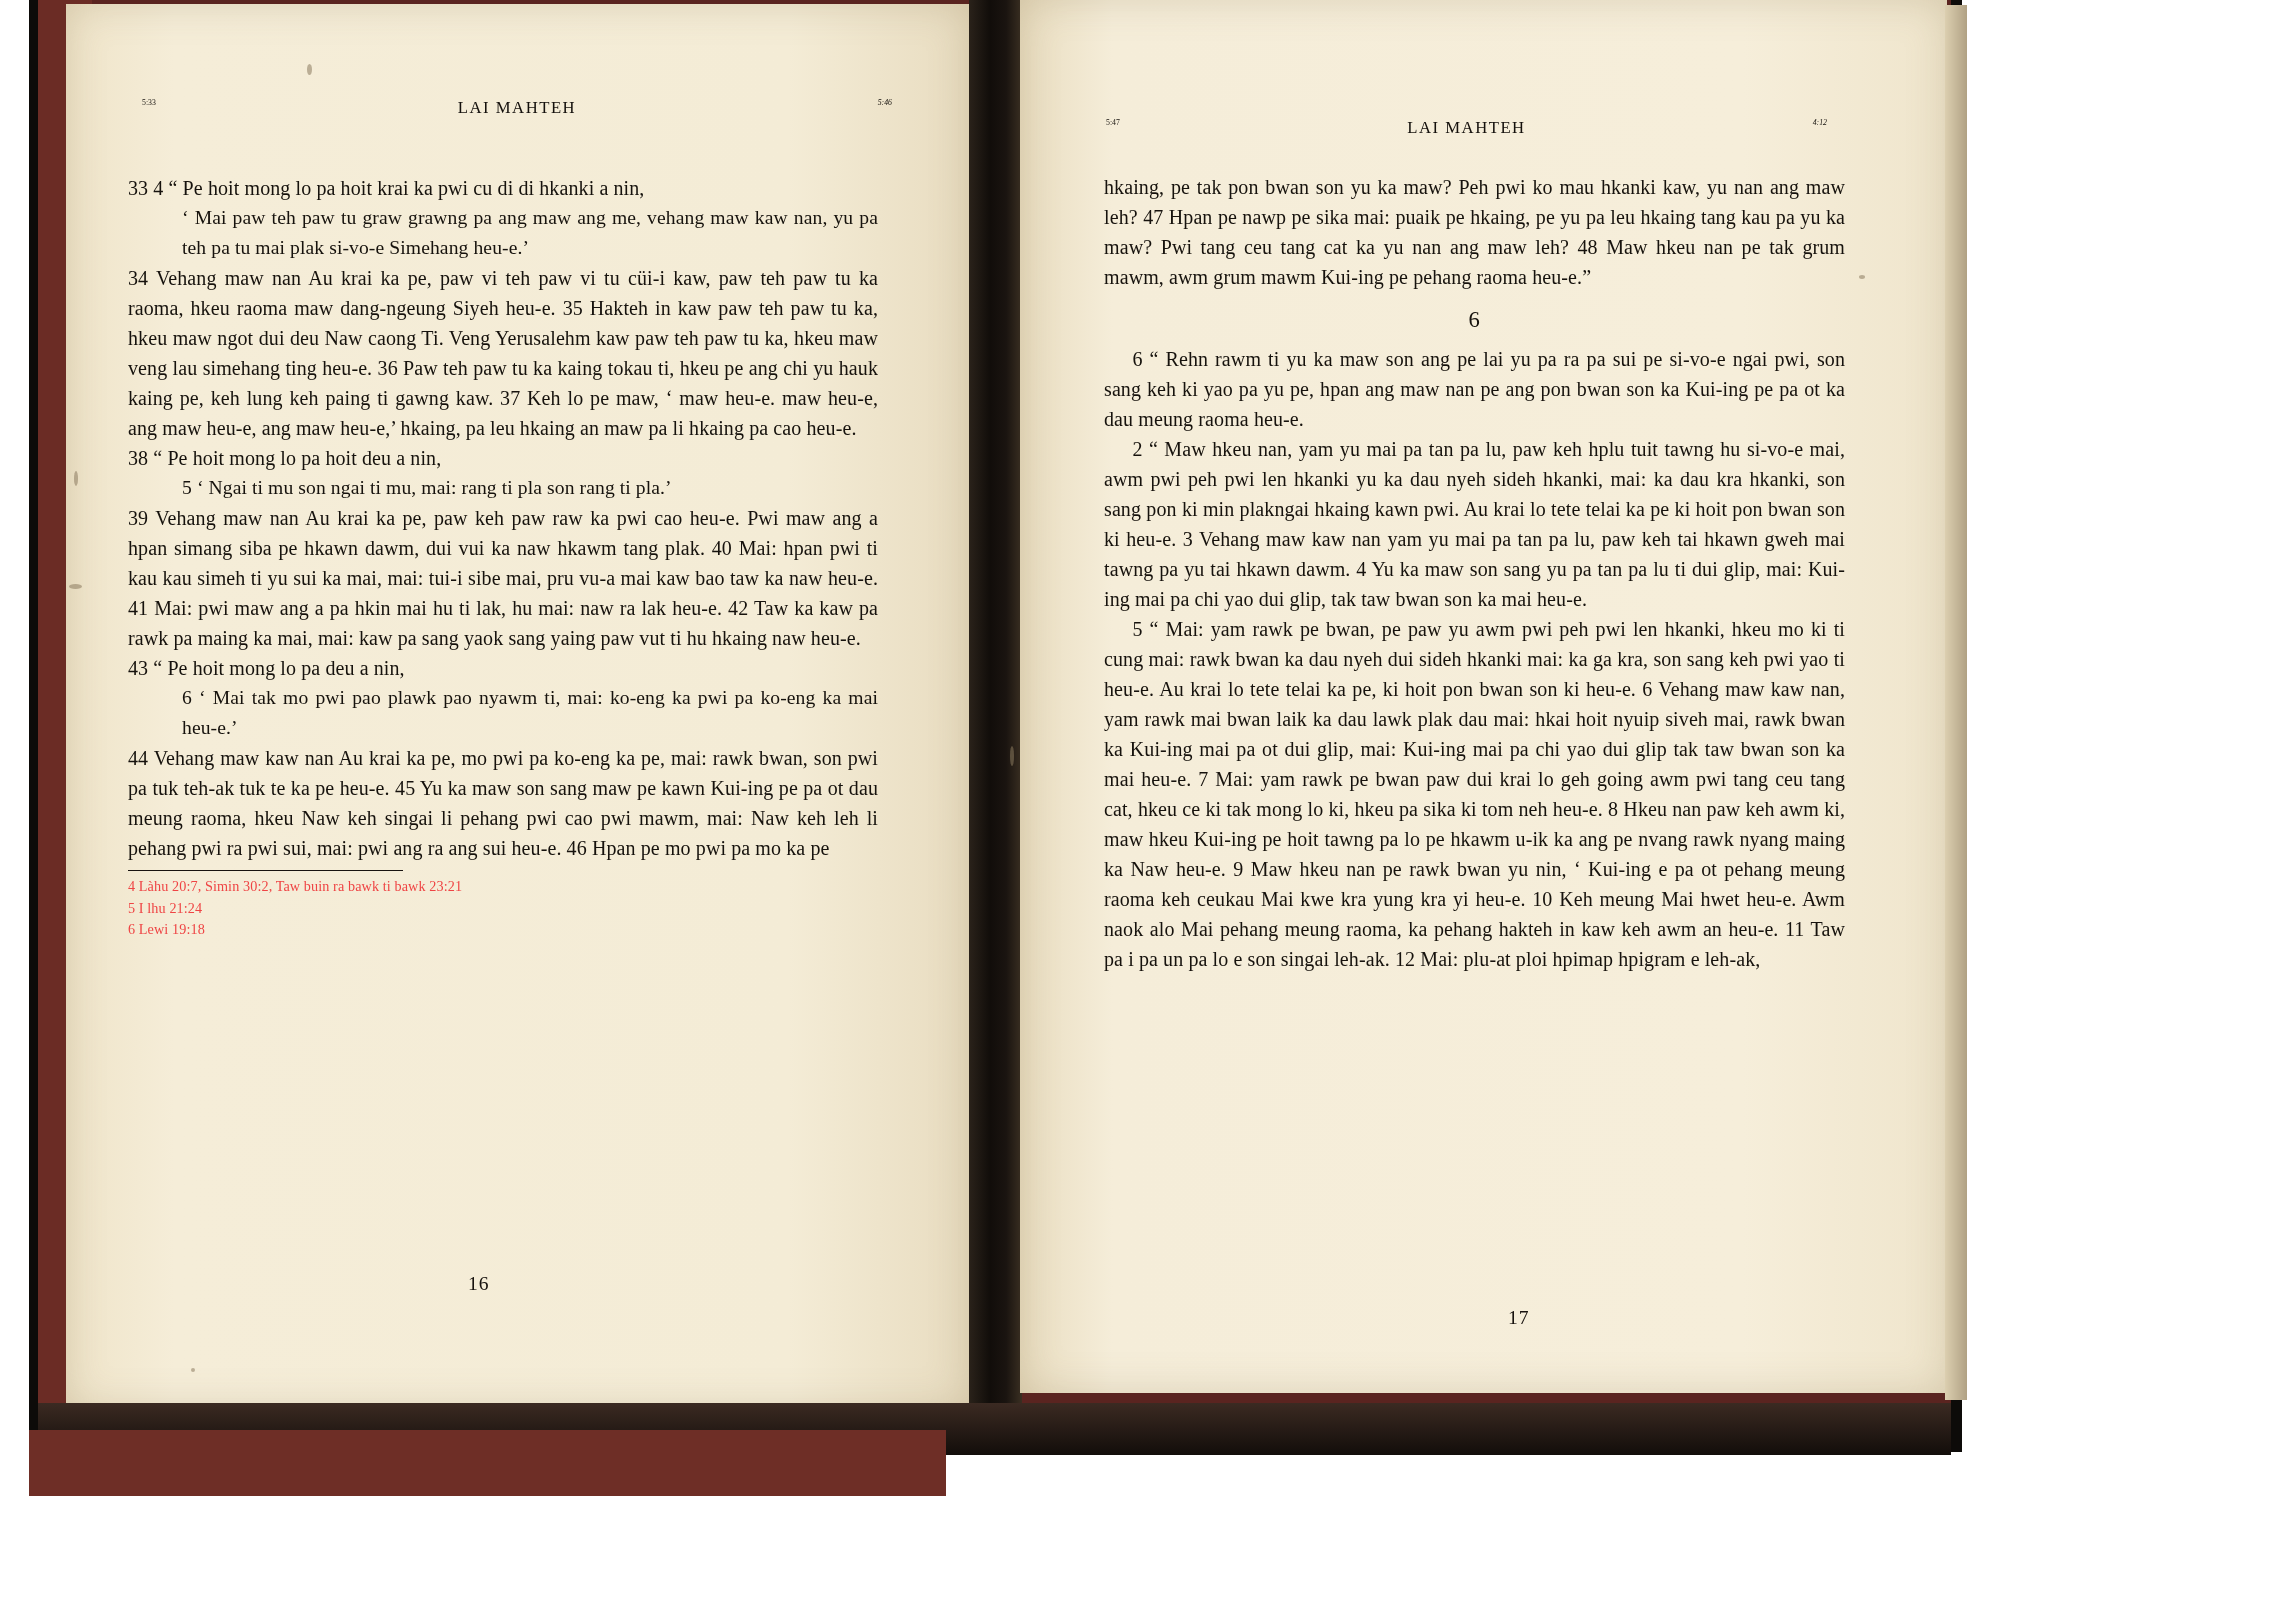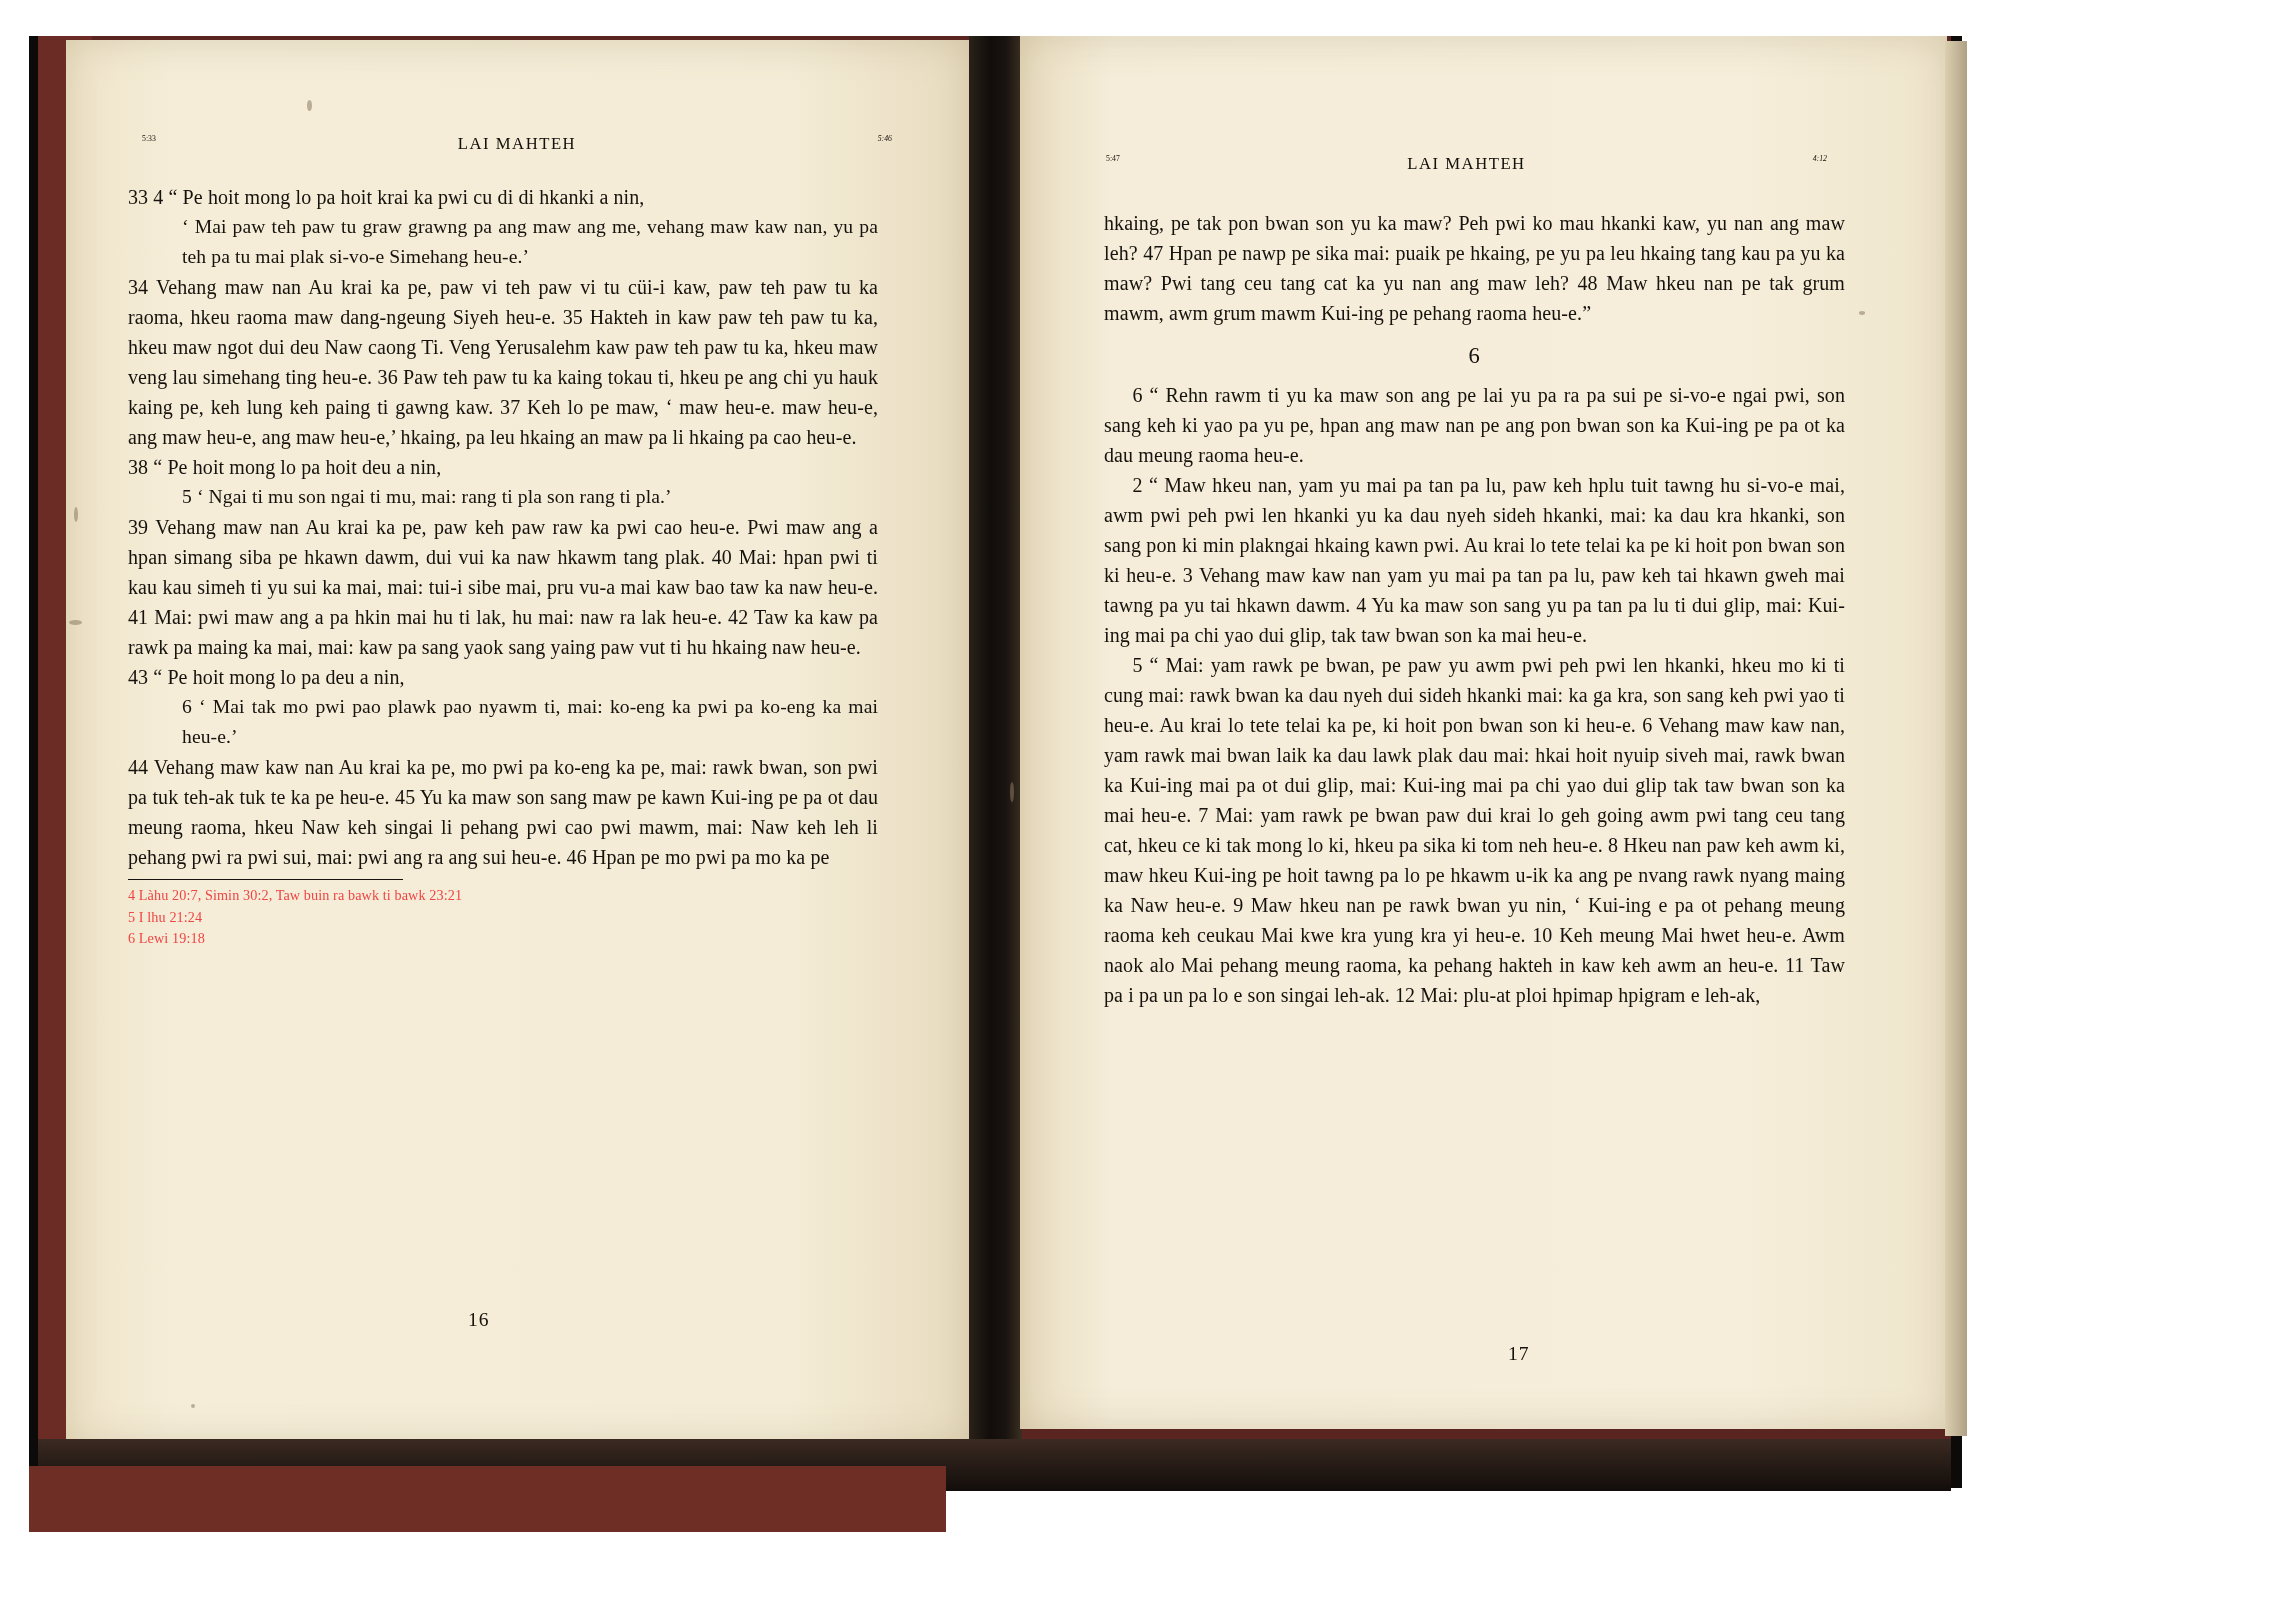--- a/index.html
+++ b/index.html
@@ -14,21 +14,20 @@
     overflow: hidden;
     font-family: "Liberation Serif", serif;
   }
 
   
   .scan {
     position: absolute;
     left: 0; top: 0;
     width: 2295px; height: 1468px;
     background: #ffffff;
-    margin-top: 36px;
   }
 
   
   .backdrop {
     position: absolute;
     left: 29px; top: 0px;
     width: 1933px; height: 1452px;
     background: #0d0b09;
   }
 
@@ -158,21 +157,21 @@
   <div class="cover-left-edge"></div>
 
   <div class="page page-left"></div>
 
   <div class="col" style="left:142px; top:98px; width:750px; height:29px;">
     <span class="rh-left">5:33</span>
     <span class="rh-mid">LAI MAHTEH</span>
     <span class="rh-right">5:46</span>
   </div>
 
-  <div class="col body-text" style="left:128px; top:146px; width:750px;">
+  <div class="col body-text" style="left:128px; top:173px; width:750px;">
 
     <p class="para noindent">33 4 “ Pe hoit mong lo pa hoit krai ka pwi cu di di hkanki a nin,</p>
     <p class="quote">‘ Mai paw teh paw tu graw grawng pa ang maw ang me, vehang maw kaw nan, yu pa teh pa tu mai plak si-vo-e Simehang heu-e.’</p>
     <p class="para noindent">34 Vehang maw nan Au krai ka pe, paw vi teh paw vi tu cüi-i kaw, paw teh paw tu ka raoma, hkeu raoma maw dang-ngeung Siyeh heu-e.  35 Hakteh in kaw paw teh paw tu ka, hkeu maw ngot dui deu Naw caong Ti.  Veng Yerusalehm kaw paw teh paw tu ka, hkeu maw veng lau simehang ting heu-e.  36 Paw teh paw tu ka kaing tokau ti, hkeu pe ang chi yu hauk kaing pe, keh lung keh paing ti gawng kaw.  37 Keh lo pe maw, ‘ maw heu-e. maw heu-e, ang maw heu-e, ang maw heu-e,’ hkaing, pa leu hkaing an maw pa li hkaing pa cao heu-e.</p>
     <p class="para noindent">38 “ Pe hoit mong lo pa hoit deu a nin,</p>
     <p class="quote">5 ‘ Ngai ti mu son ngai ti mu, mai: rang ti pla son rang ti pla.’</p>
     <p class="para noindent">39 Vehang maw nan Au krai ka pe, paw keh paw raw ka pwi cao heu-e.  Pwi maw ang a hpan simang siba pe hkawn dawm, dui vui ka naw hkawm tang plak.  40 Mai: hpan pwi ti kau kau simeh ti yu sui ka mai, mai: tui-i sibe mai, pru vu-a mai kaw bao taw ka naw heu-e.  41 Mai: pwi maw ang a pa hkin mai hu ti lak, hu mai: naw ra lak heu-e.  42 Taw ka kaw pa rawk pa maing ka mai, mai: kaw pa sang yaok sang yaing paw vut ti hu hkaing naw heu-e.</p>
     <p class="para noindent">43 “ Pe hoit mong lo pa deu a nin,</p>
     <p class="quote">6 ‘ Mai tak mo pwi pao plawk pao nyawm ti, mai: ko-eng ka pwi pa ko-eng ka mai heu-e.’</p>
     <p class="para noindent">44 Vehang maw kaw nan Au krai ka pe, mo pwi pa ko-eng ka pe, mai: rawk bwan, son pwi pa tuk teh-ak tuk te ka pe heu-e.  45 Yu ka maw son sang maw pe kawn Kui-ing pe pa ot dau meung raoma, hkeu Naw keh singai li pehang pwi cao pwi mawm, mai: Naw keh leh li pehang pwi ra pwi sui, mai: pwi ang ra ang sui heu-e.  46 Hpan pe mo pwi pa mo ka pe</p>

